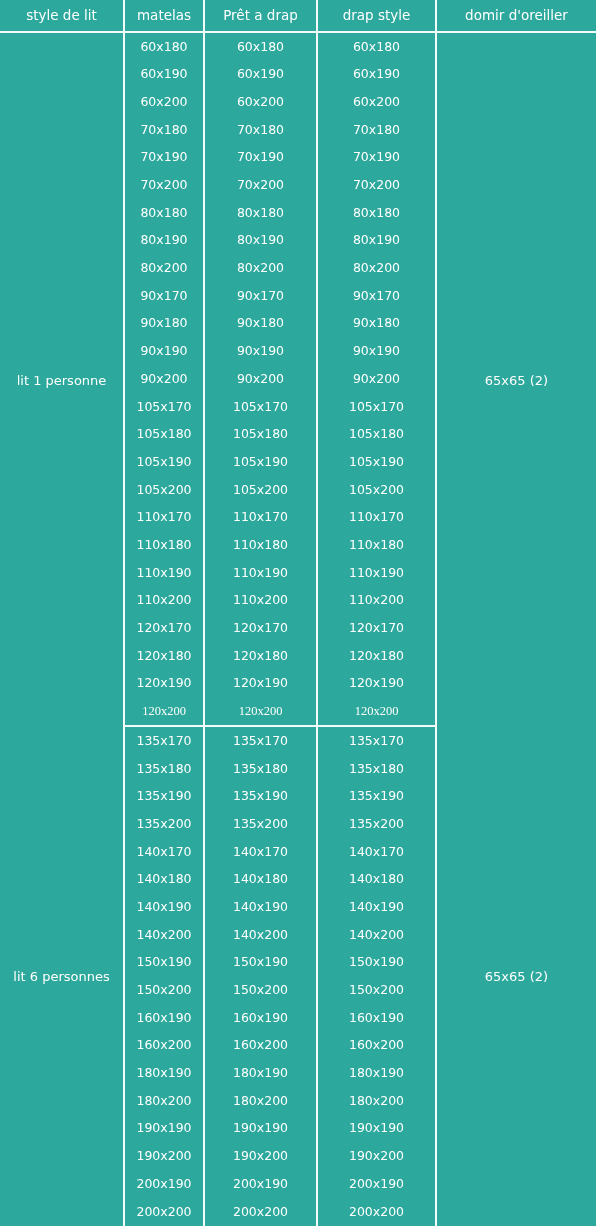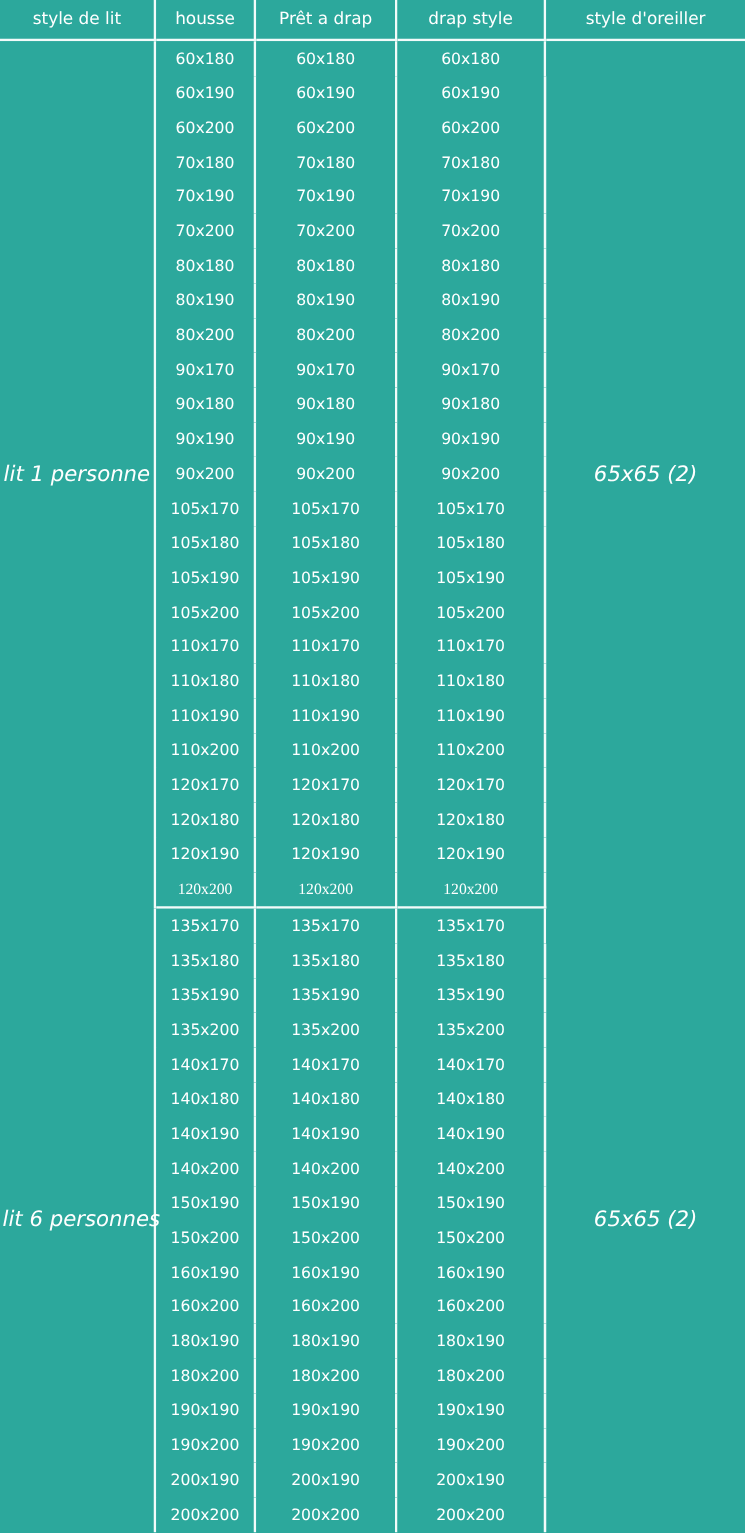--- a/index.html
+++ b/index.html
@@ -68,43 +68,42 @@
   tbody td.span-style {
     border-right: 2px solid #f2fbfa;
   }
   tbody td.span-taie { border-right: none; }
 
   
   tbody tr.group-end > td { border-bottom: 2px solid #f2fbfa; font-family: Liberation Serif, serif; }
 
   tbody td.span-style,
   tbody td.span-taie {
-    font-size: 17px;
+    font-size: 13px;
     vertical-align: middle;
-    font-style: italic;
   }
 </style>
 </head>
 <body>
 
 <table id="bed-size-table">
   <colgroup>
     <col class="c-style">
     <col class="c-mat">
     <col class="c-pret">
     <col class="c-drap">
     <col class="c-taie">
   </colgroup>
   <thead>
     <tr>
       <th>style de lit</th>
-      <th>housse</th>
+      <th>matelas</th>
       <th>Prêt a drap</th>
       <th>drap style</th>
-      <th class="last">style d'oreiller</th>
+      <th class="last">domir d'oreiller</th>
     </tr>
   </thead>
   <tbody id="table-body">
       <tr>
         <td class="span-style" rowspan="25">lit 1 personne</td>
         <td class="size-mat">60x180</td>
         <td class="size-pret">60x180</td>
         <td class="size-drap">60x180</td>
         <td class="span-taie" rowspan="25">65x65 (2)</td>
       </tr>

